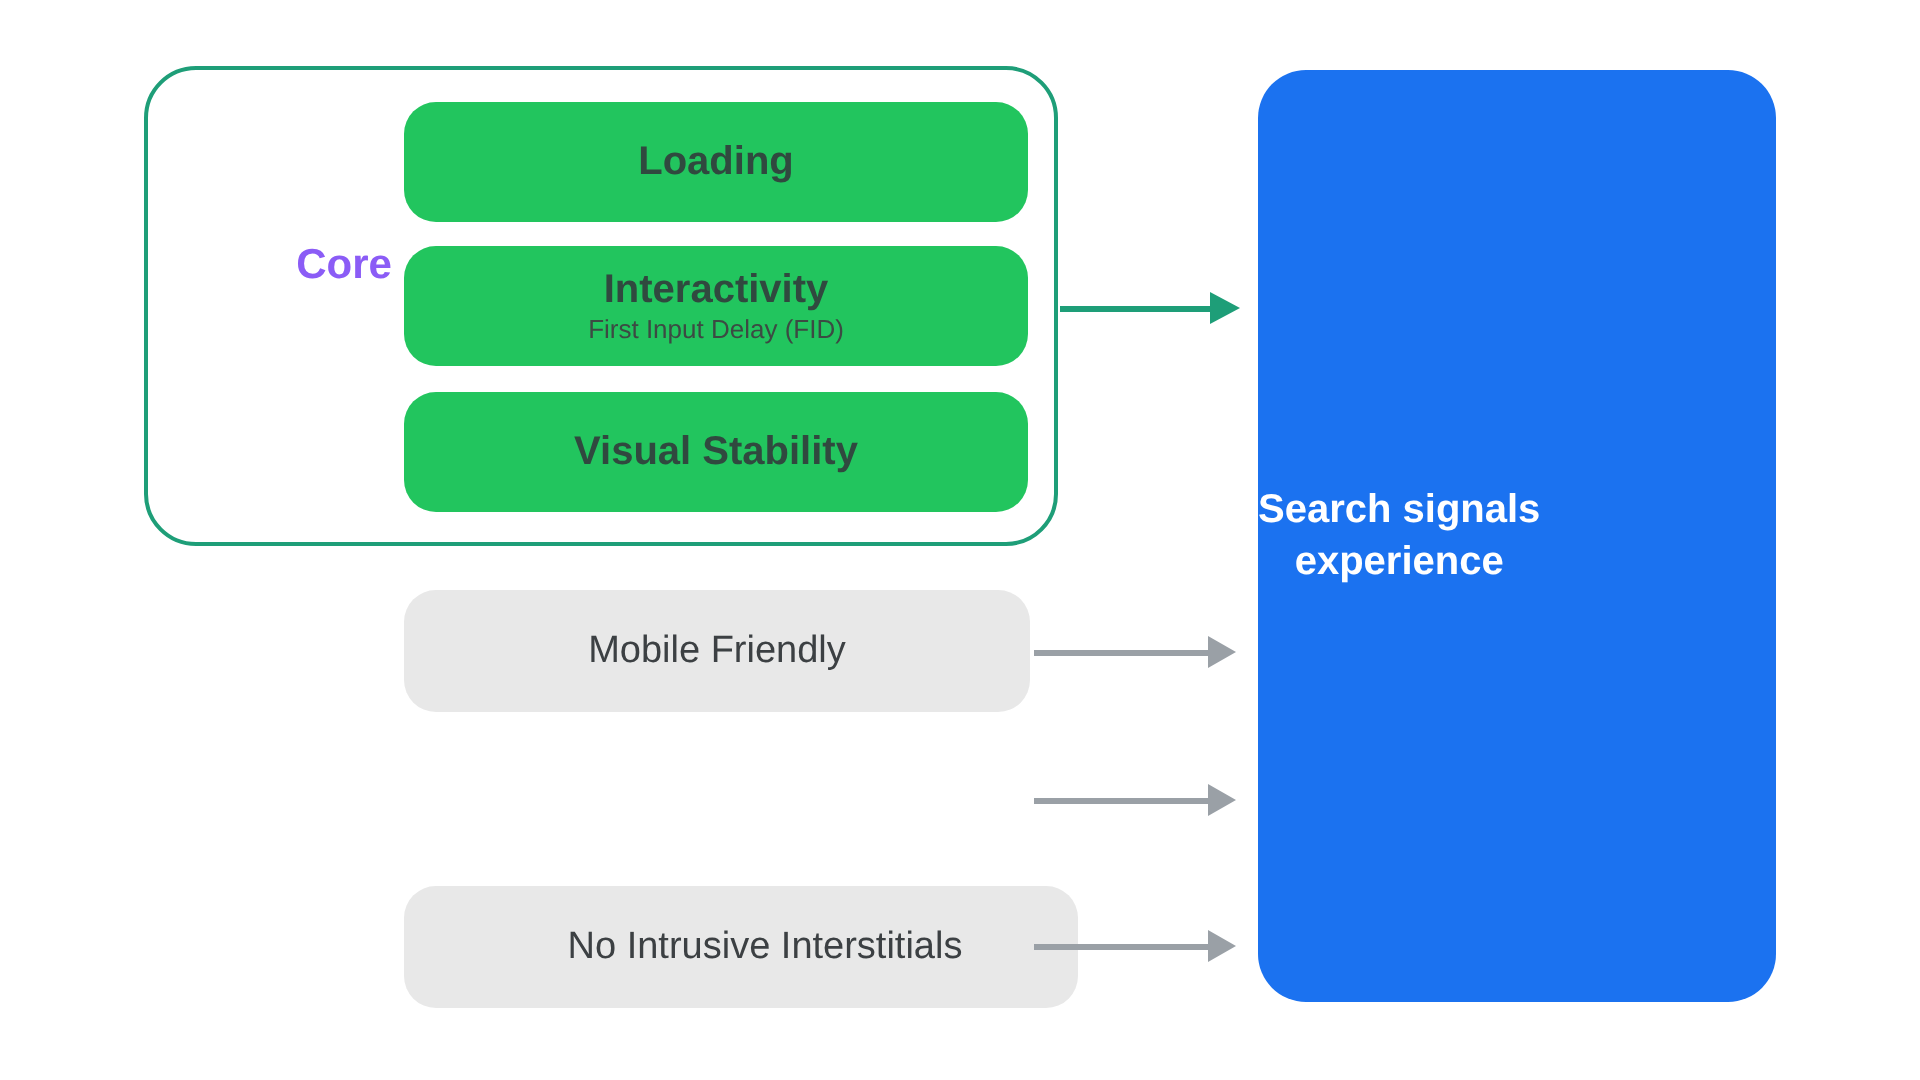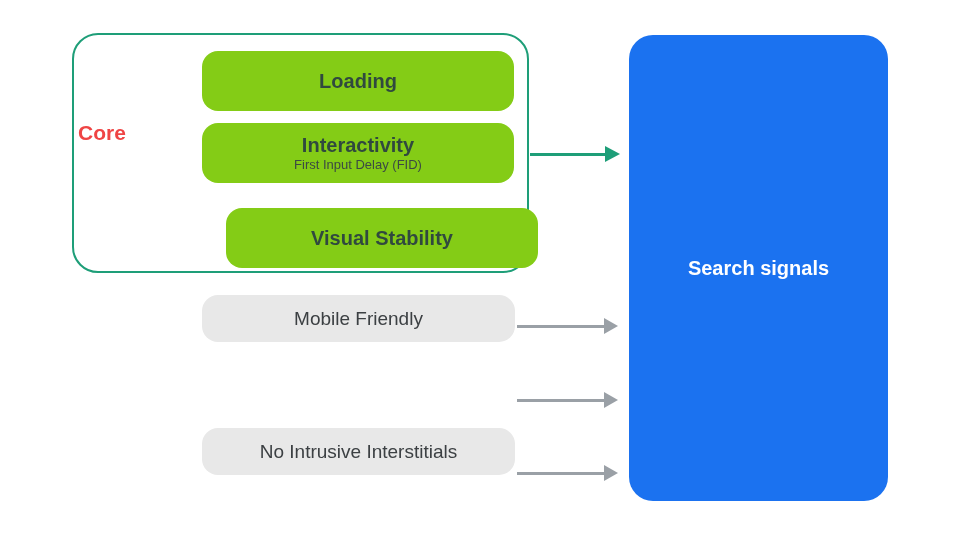--- a/index.html
+++ b/index.html
@@ -21,33 +21,33 @@
     border: 2.5px solid #1e9e78;
     border-radius: 26px;
     box-sizing: border-box;
     background: #ffffff;
   }
 
   .cwv-label {
     position: absolute;
     left: 78px; top: 119px;
     width: 118px;
-    text-align: left;
-    color: #ef4444;
+    text-align: right;
+    color: #8b5cf6;
     font-size: 21px;
     font-weight: bold;
     line-height: 27px;
   }
 
   
   .metric-pill {
     position: absolute;
     left: 202px;
     width: 312px; height: 60px;
-    background: #84cc16;
+    background: #22c55e;
     border-radius: 16px;
     display: flex;
     flex-direction: column;
     align-items: center;
     justify-content: center;
     text-align: center;
   }
   .metric-pill .title {
     color: #30493f;
     font-size: 20px;
@@ -55,42 +55,42 @@
     line-height: 24px;
   }
   .metric-pill .subtitle {
     color: #3c4a43;
     font-size: 13px;
     font-weight: 400;
     line-height: 16px;
   }
   .pill-1 { top: 51px; }
   .pill-2 { top: 123px; }
-  .pill-3 { top: 208px; margin-left: 24px; }
+  .pill-3 { top: 196px; }
 
   
   .signal-pill {
     position: absolute;
     left: 202px;
-    width: 313px; height: 47px;
+    width: 313px; height: 61px;
     background: #e8e8e8;
     border-radius: 16px;
     display: flex;
     align-items: center;
     justify-content: center;
     text-align: center;
   }
   .signal-pill .label {
     color: #3c4043;
     font-size: 19px;
     font-weight: 400;
   }
   .signal-1 { top: 295px; }
   .signal-2 { top: 369px; }
-  .signal-3 { top: 428px; }
+  .signal-3 { top: 443px; padding-left: 24px; }
 
   
   .arrow {
     position: absolute;
     height: 16px;
   }
   .arrow .stem {
     position: absolute;
     left: 0; top: 7px;
     height: 2.5px;
@@ -115,21 +115,21 @@
 
   
   .result-box {
     position: absolute;
     left: 629px; top: 35px;
     width: 259px; height: 466px;
     background: #1b72f0;
     border-radius: 24px;
     display: flex;
     align-items: center;
-    justify-content: center;
+    justify-content: flex-start;
   }
   .result-box .result-text {
     color: #ffffff;
     font-size: 20px;
     font-weight: bold;
     line-height: 26px;
     text-align: center;
   }
 </style>
 </head>
@@ -179,16 +179,17 @@
     <div class="head"></div>
   </div>
   <div class="arrow arrow-gray arrow-g3">
     <div class="stem"></div>
     <div class="head"></div>
   </div>
 
   <div class="result-box">
     <div class="result-text">
       <div>Search signals</div>
+      <div>experience</div>
     </div>
   </div>
 
 </div>
 
 </body></html>

